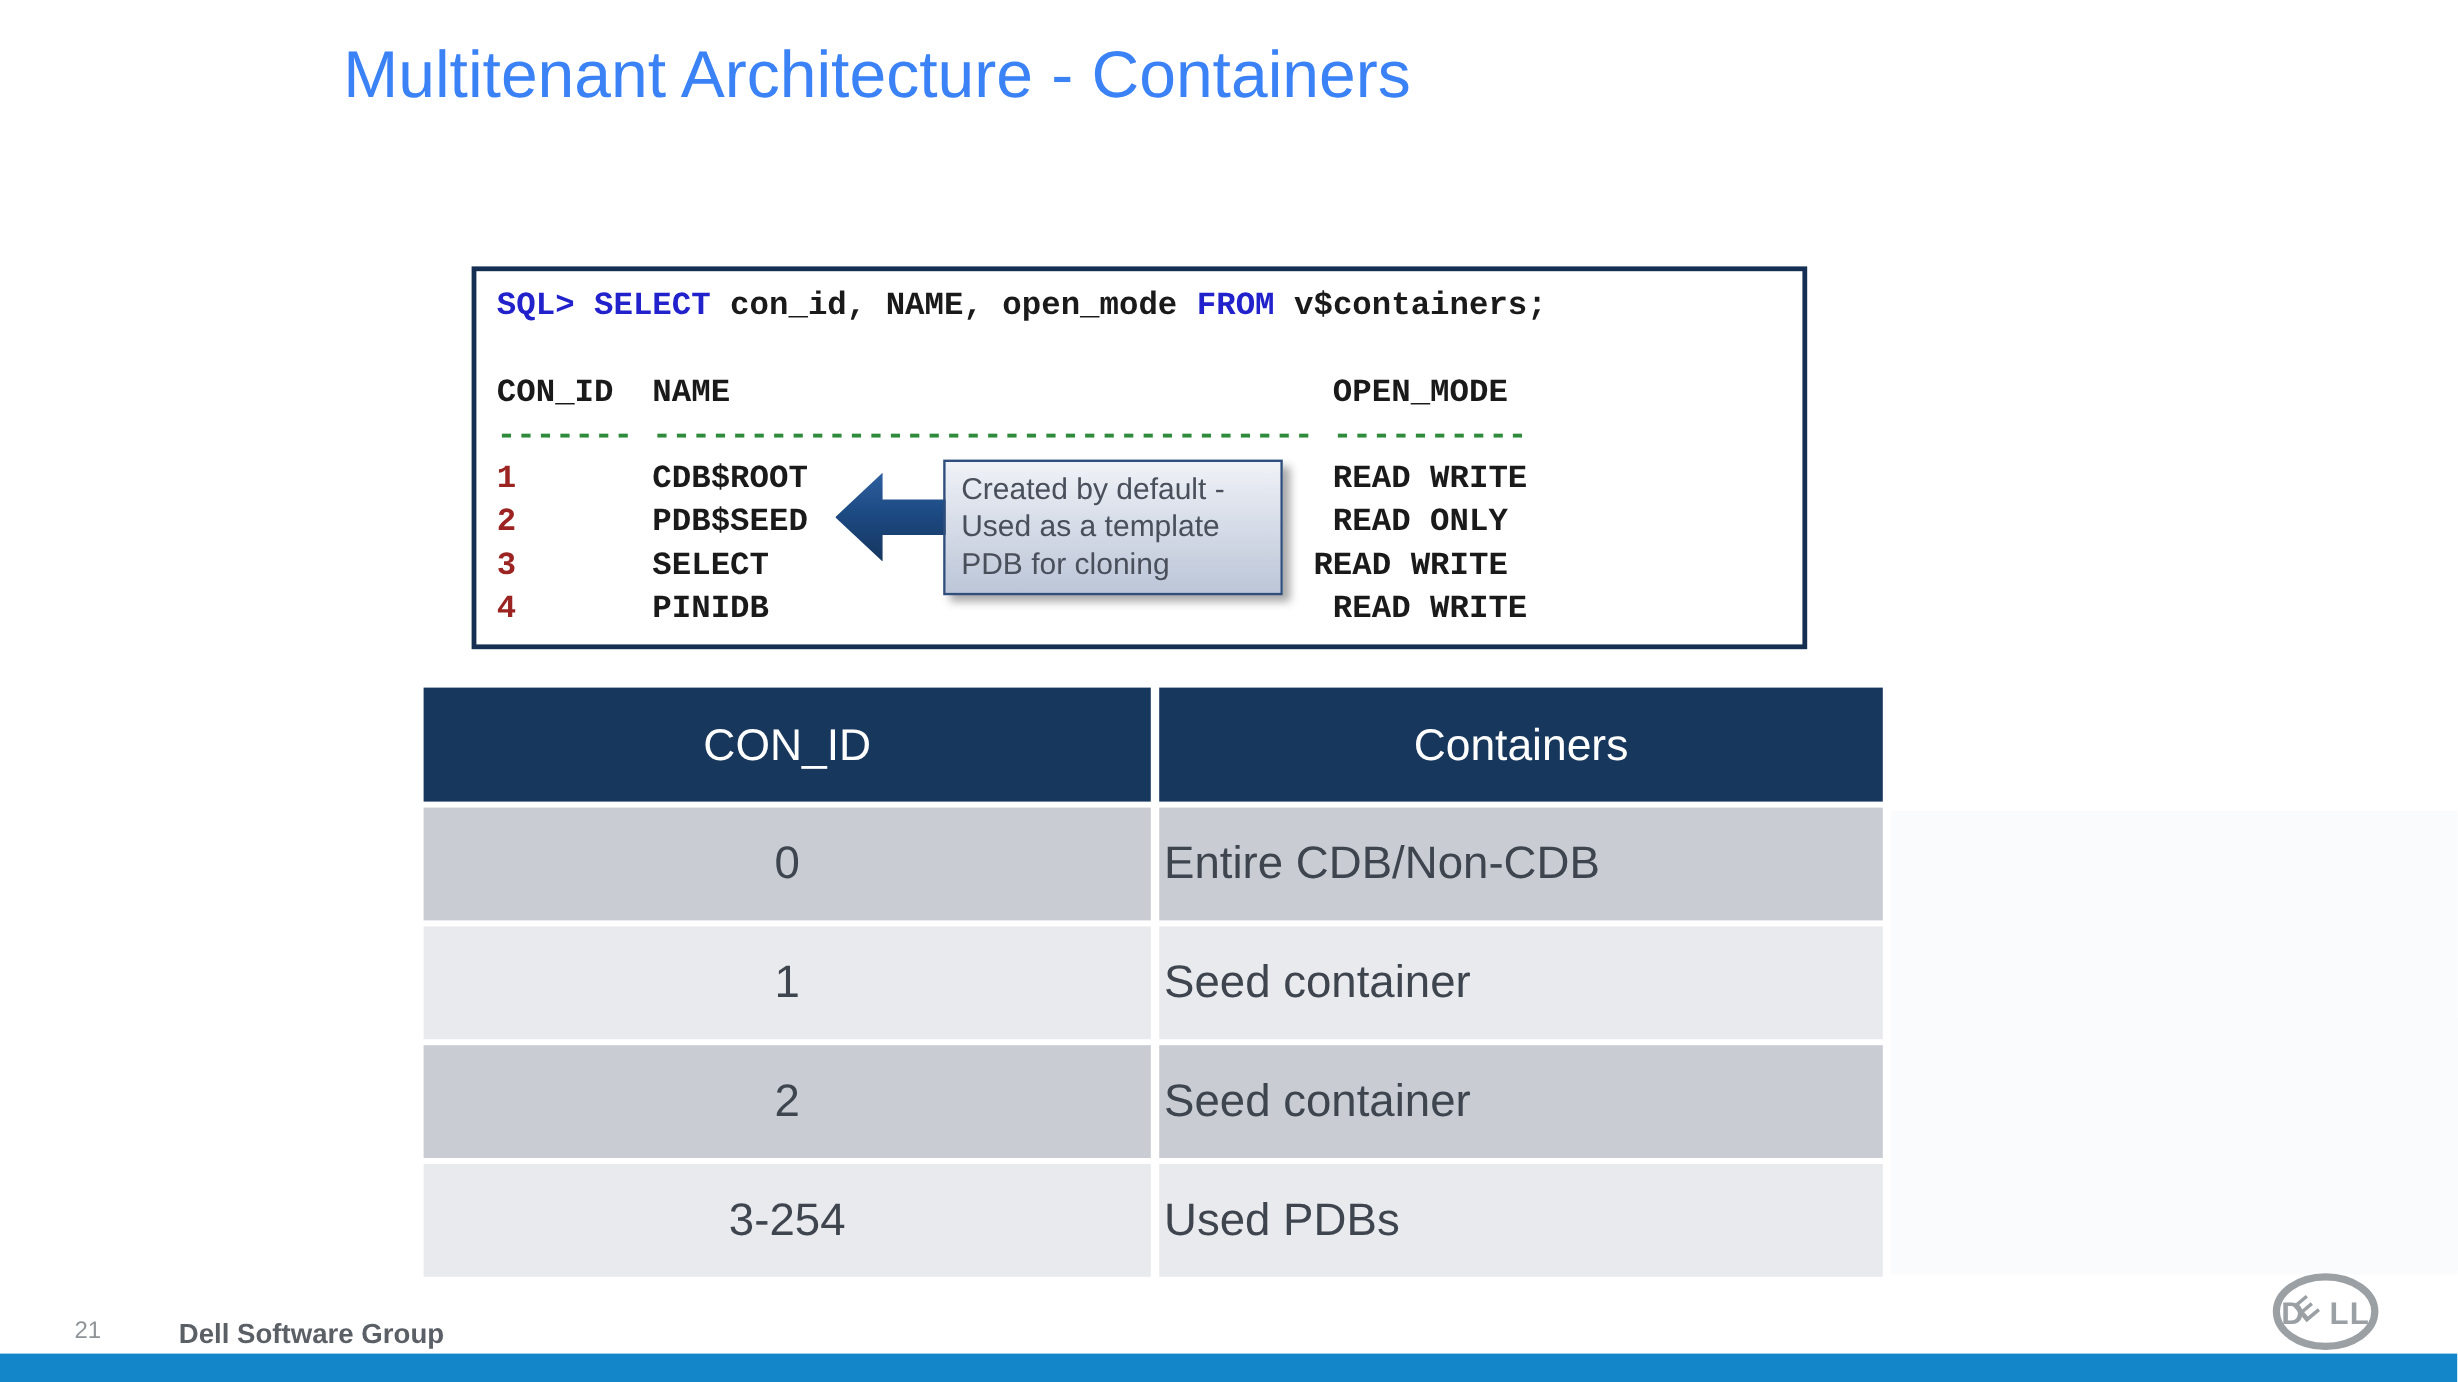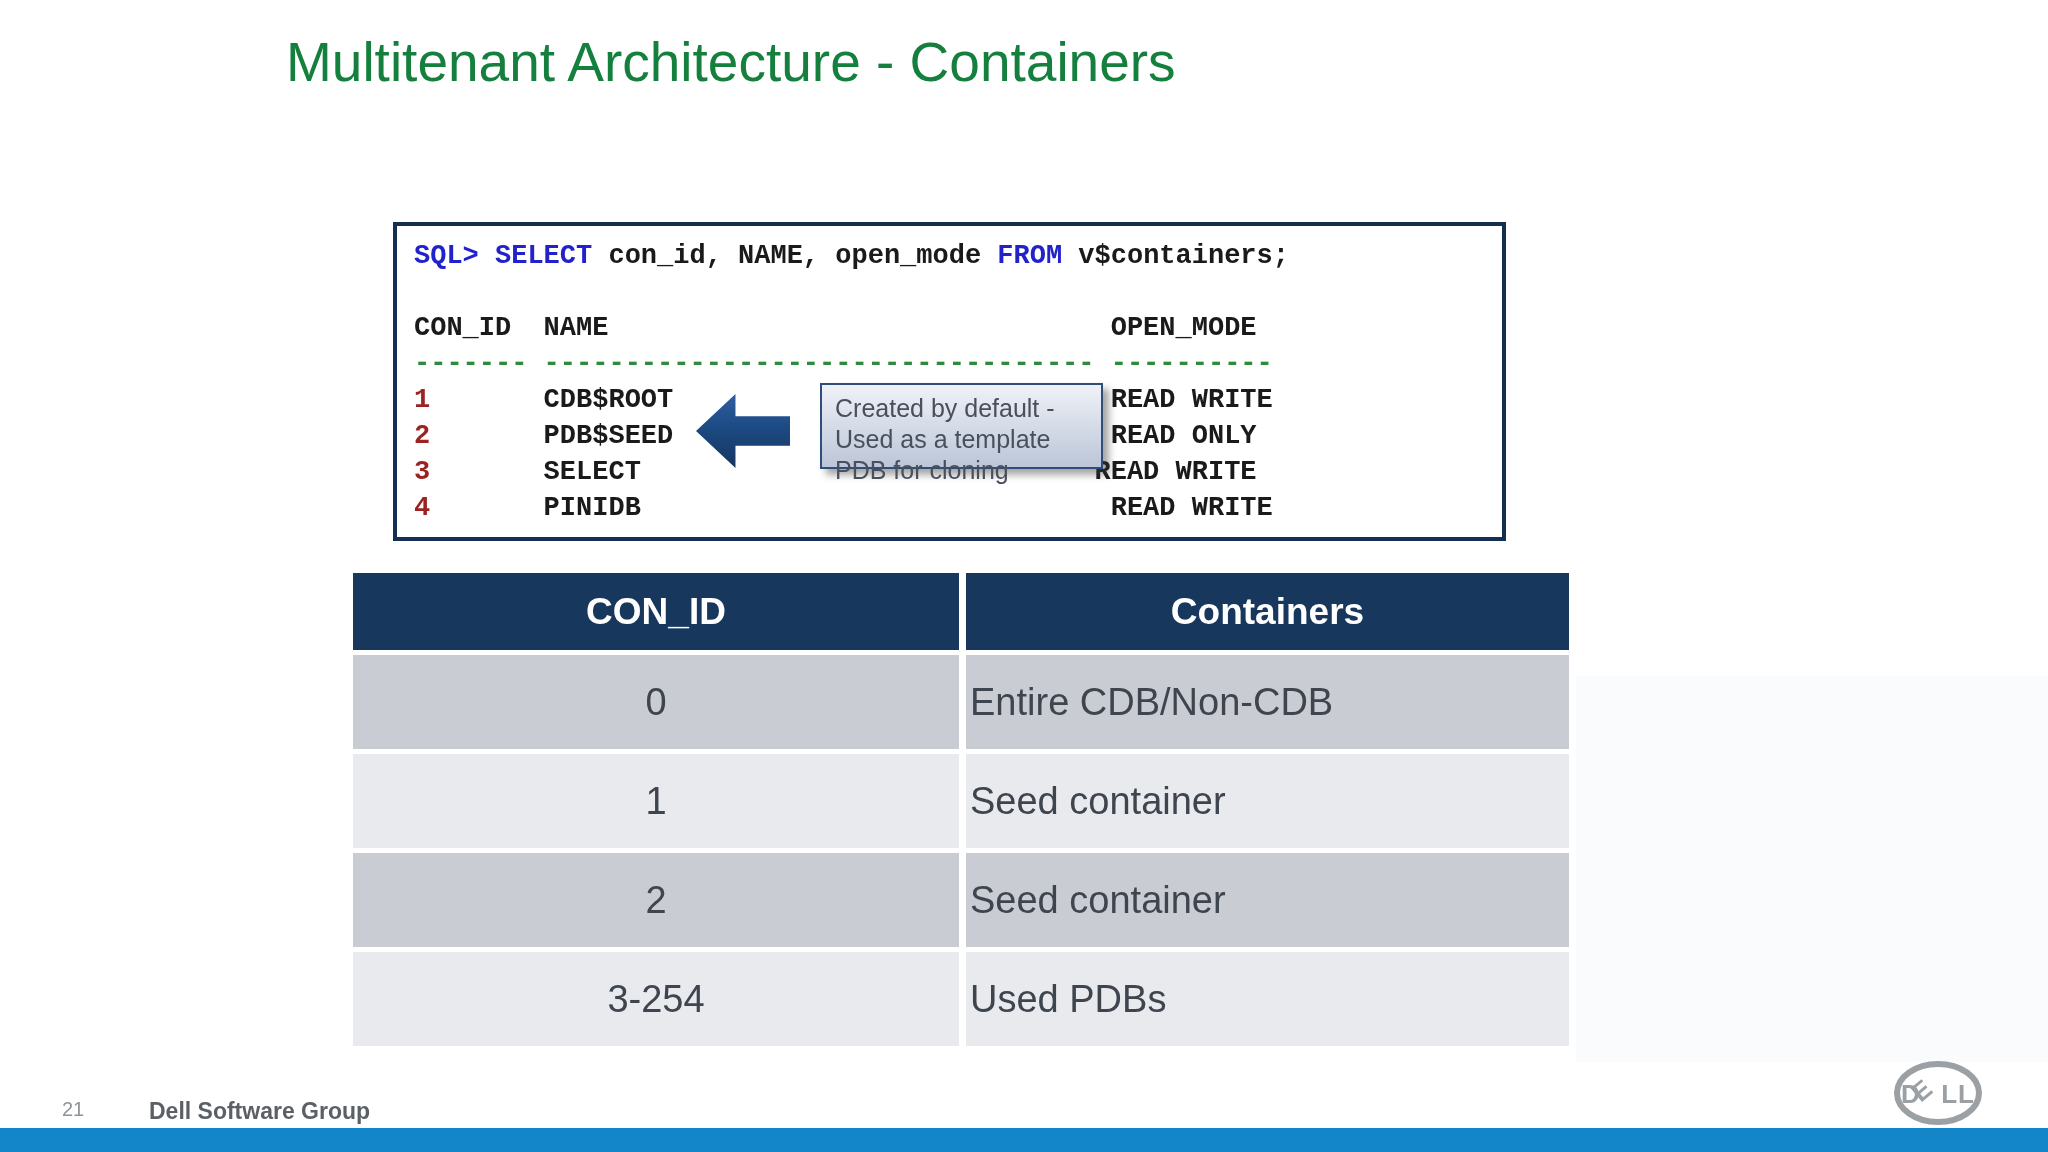--- a/index.html
+++ b/index.html
@@ -5,21 +5,21 @@
   html,body { margin:0; padding:0; background:#ffffff; }
   .slide {
     position:relative; width:2048px; height:1152px;
     background:#ffffff; overflow:hidden;
     font-family:"Liberation Sans", sans-serif;
   }
 
   
   .title {
     position:absolute; left:286px; top:30px; margin:0;
-    font-size:55px; font-weight:400; color:#15803d;
+    font-size:55px; font-weight:400; color:#3b82f6;
   }
 
   
   .sql-console {
     position:absolute; left:393px; top:222px; width:1113px; height:319px;
     box-sizing:border-box; border:4px solid #142f52; background:#ffffff;
     padding:12px 0 0 17px;
     font-family:"Liberation Mono","DejaVu Sans Mono",monospace;
     font-weight:bold; font-size:27px; line-height:36px; color:#1a1a1a;
   }
@@ -30,42 +30,42 @@
 
   
   .callout-arrow {
     position:absolute; left:696px; top:394px; width:94px; height:74px;
     background:linear-gradient(180deg,#2e5f9f 0%,#1c4a83 45%,#16365f 100%);
     clip-path:polygon(0 50%, 42% 0, 42% 30%, 100% 30%, 100% 70%, 42% 70%, 42% 100%);
   }
 
   
   .callout {
-    position:absolute; left:820px; top:383px; width:283px; height:86px;
+    position:absolute; left:786px; top:383px; width:283px; height:113px;
     box-sizing:border-box; border:2px solid #2f4e7c;
     background:linear-gradient(180deg,#f0f2f7 0%,#dde2ec 35%,#bcc6d8 100%);
     box-shadow:6px 6px 7px rgba(60,60,60,0.45);
     padding:8px 0 0 13px; font-size:25px; line-height:31px; color:#494f5b;
   }
 
   
   .right-faint {
     position:absolute; left:1576px; top:676px; width:472px; height:386px;
     background:#fafbfc;
   }
 
   
   .con-table {
     position:absolute; left:353px; top:573px; width:1216px;
     display:grid; grid-template-columns:606px 603px;
     column-gap:7px; row-gap:5px;
   }
   .con-table .th {
-    height:77px; background:#17375d; color:#ffffff;
-    font-weight:bold; font-size:37px;
+    height:95px; background:#17375d; color:#ffffff;
+    font-weight:normal; font-size:37px;
     display:flex; align-items:center; justify-content:center;
   }
   .con-table .td {
     height:94px; font-size:38px; color:#3e454e;
     display:flex; align-items:center;
   }
   .con-table .num  { justify-content:center; }
   .con-table .desc { padding-left:4px; }
   .dark  { background:#c9cdd3; }
   .light { background:#e9eaee; }

